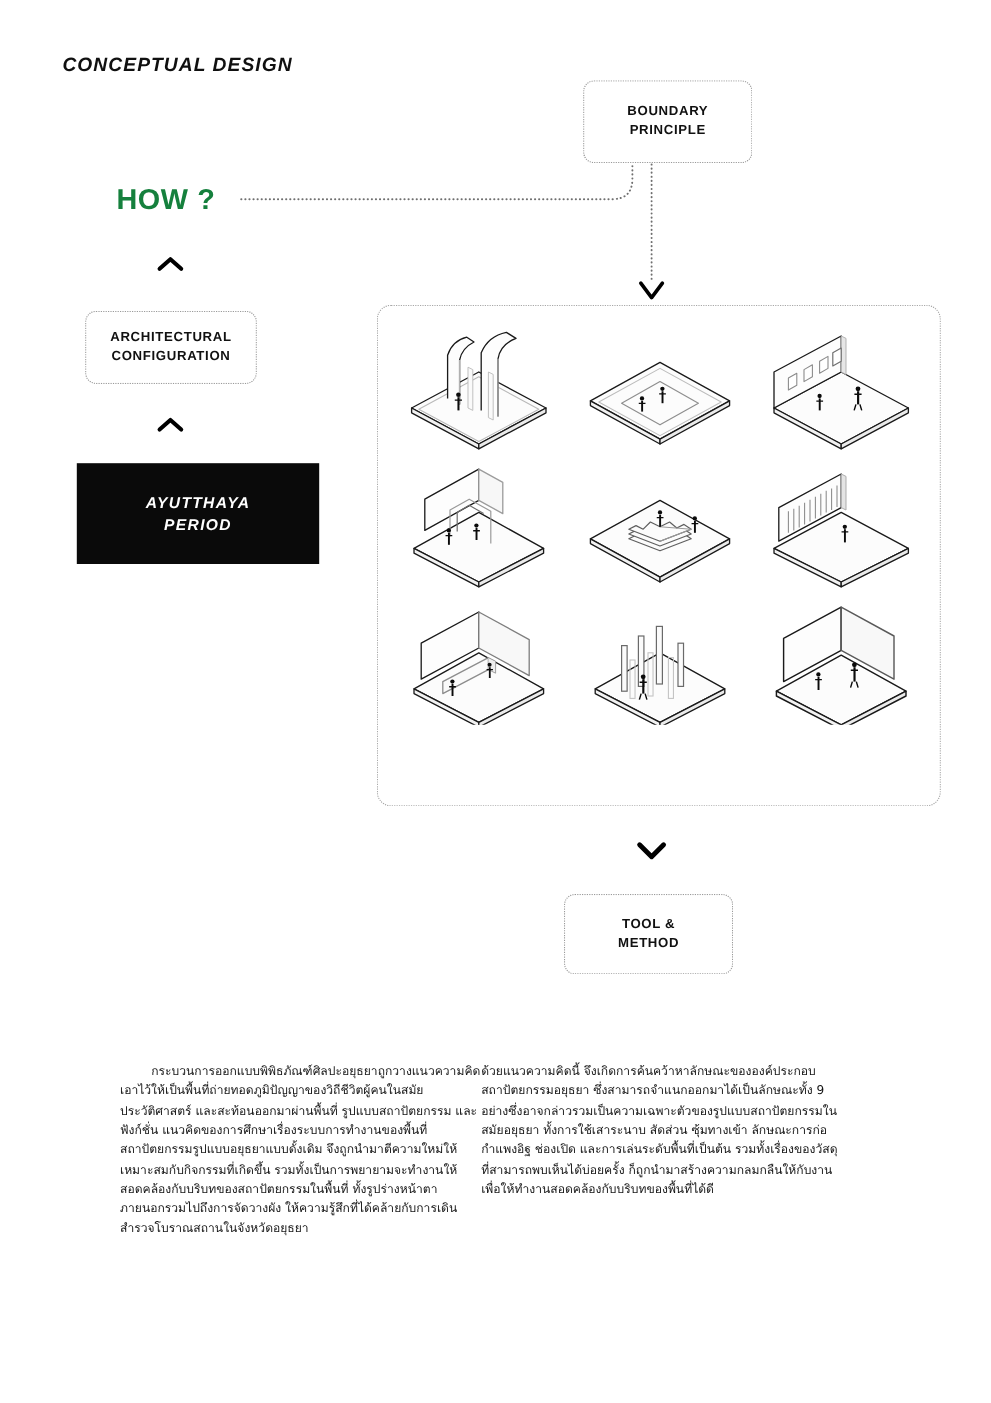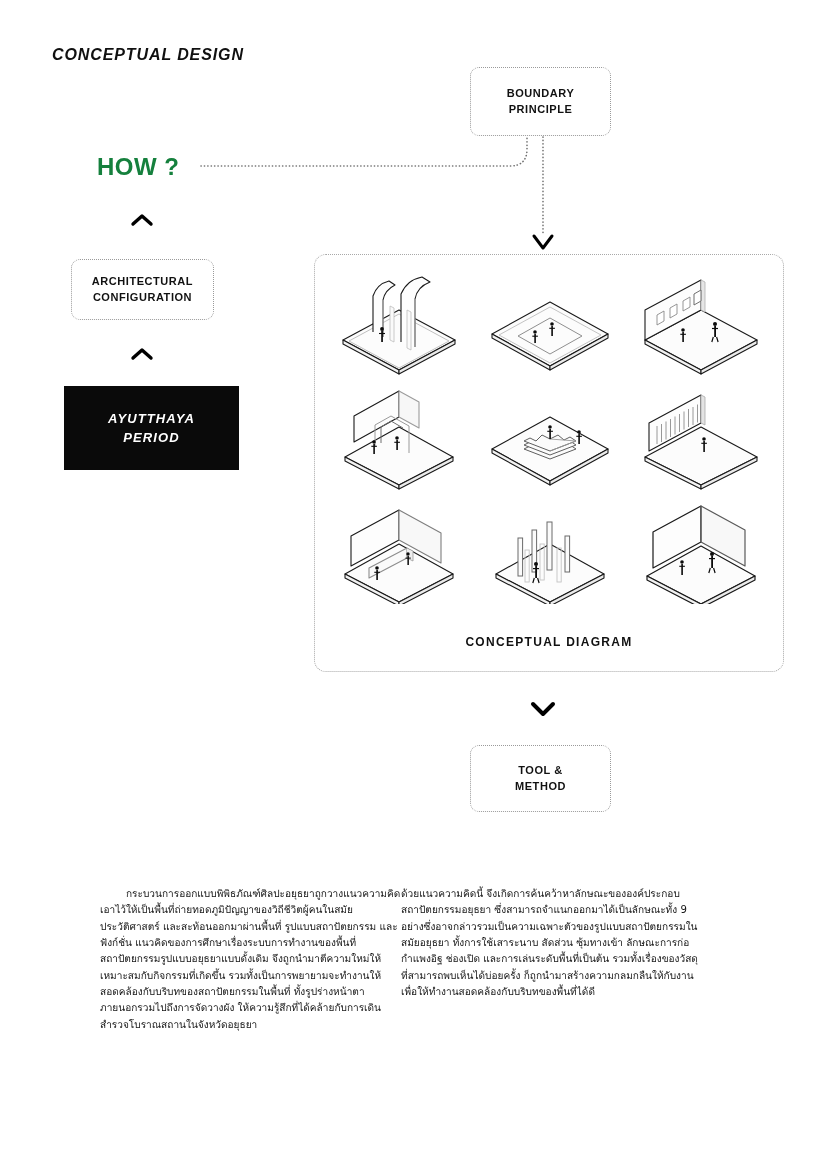--- a/index.html
+++ b/index.html
@@ -54,21 +54,21 @@
     justify-content: center;
     text-align: center;
     font-size: 11px;
     font-weight: 700;
     letter-spacing: 0.55px;
     line-height: 1.45;
     color: #111111;
   }
 
   #node-boundary-principle {
-    left: 470px;
+    left: 486px;
     top: 67px;
     width: 141px;
     height: 69px;
   }
 
   #node-architectural-configuration {
     left: 71px;
     top: 259px;
     width: 143px;
     height: 61px;
@@ -79,21 +79,21 @@
     top: 745px;
     width: 141px;
     height: 67px;
   }
 
   
   #node-ayutthaya-period {
     position: absolute;
     left: 64px;
     top: 386px;
-    width: 175px;
+    width: 202px;
     height: 84px;
     background: #0a0a0a;
     color: #ffffff;
     display: flex;
     align-items: center;
     justify-content: center;
     text-align: center;
     font-size: 13px;
     font-weight: 700;
     font-style: italic;
@@ -467,21 +467,20 @@
           <circle cx="81" cy="62" r="2"></circle>
           <rect x="80.2" y="64" width="1.8" height="12"></rect>
           <path d="M 78 66.6 L 84 66.6" stroke="#0b0b0b" stroke-width="1.2"></path>
           <path d="M 79.3 76 L 77.8 81 M 82.6 76 L 84.1 81" stroke="#0b0b0b" stroke-width="1.2"></path>
         </g>
       </svg>
     </div>
 
   </div>
 
-  <div id="conceptual-diagram-label">CONCEPTUAL DIAGRAM</div>
 </div>
 
 <div class="chevron" id="chevron-down-to-tool">
   <svg viewBox="0 0 30 22">
       <path d="M 5 7 L 15 17 L 25 7" fill="none" stroke="#000" stroke-width="4" stroke-linecap="round" stroke-linejoin="round"></path>
     </svg>
 </div>
 
 <div class="node-box" id="node-tool-method">
   <span>

